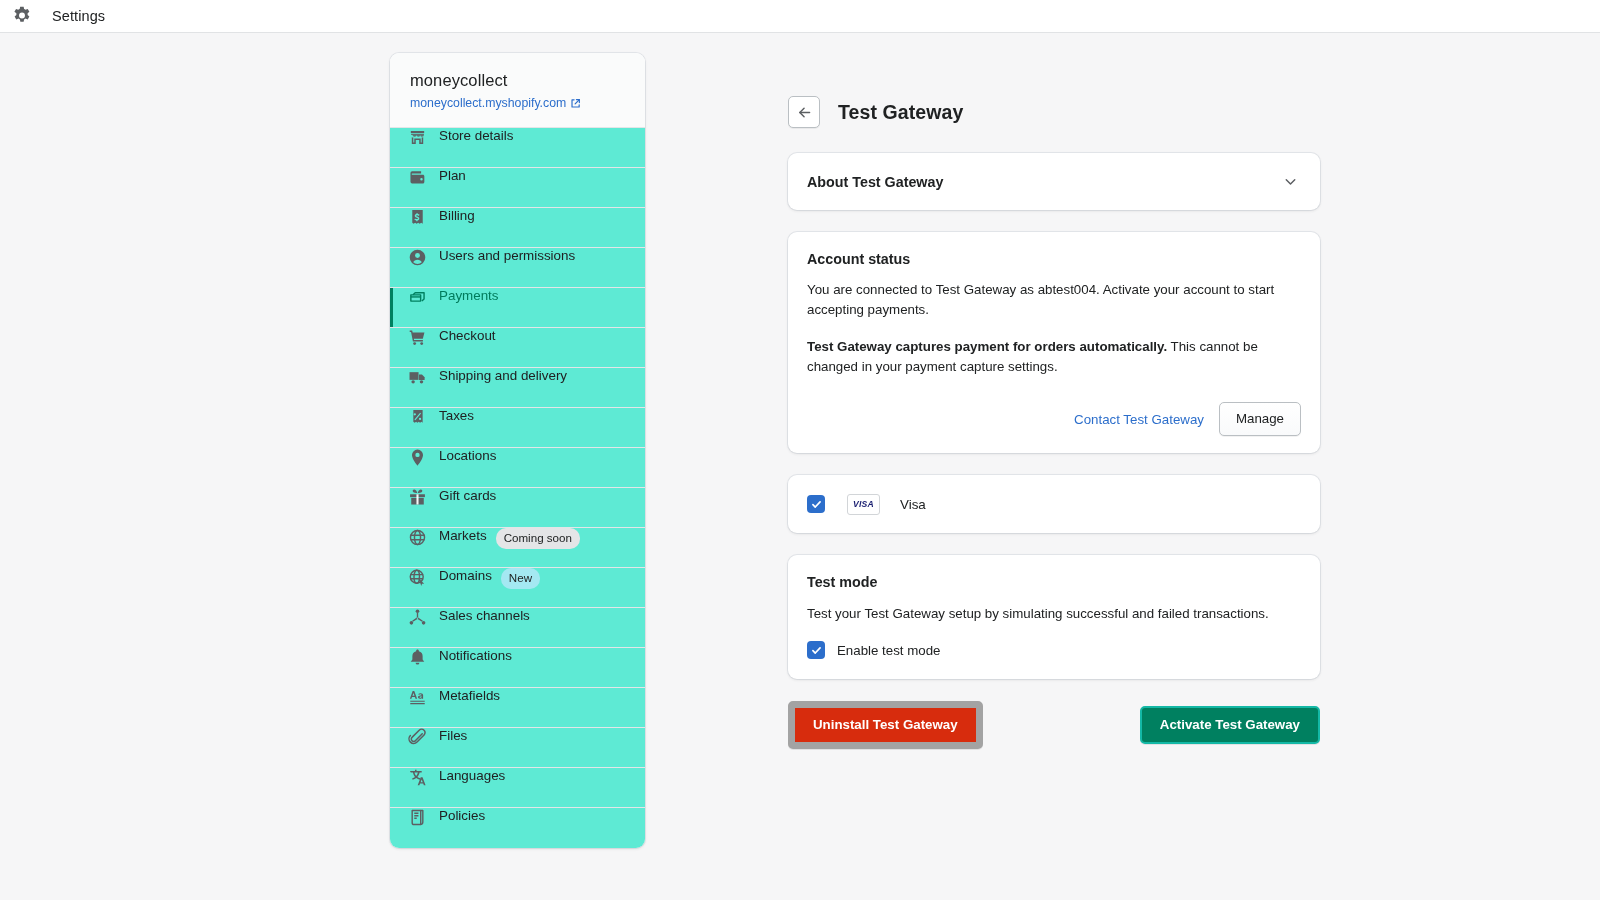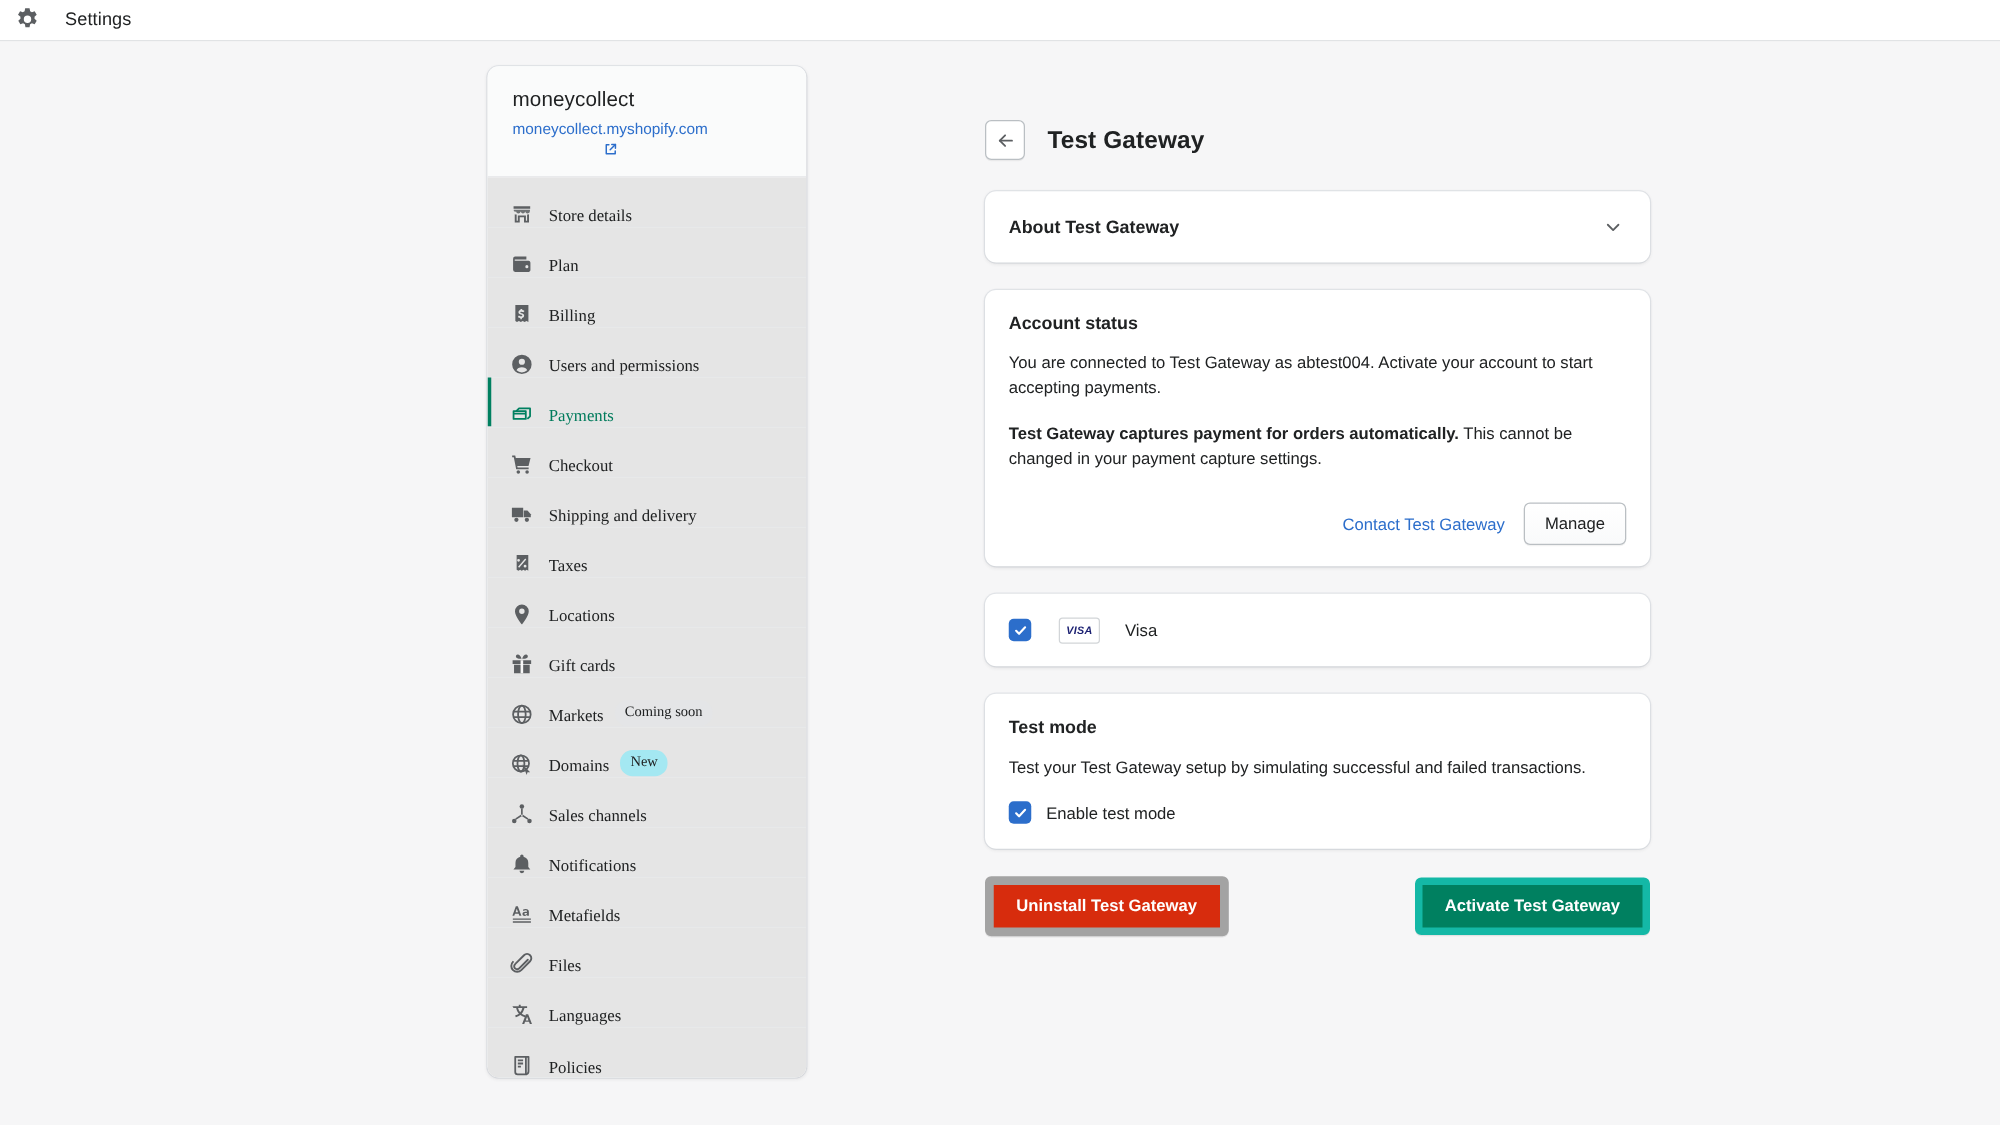--- a/index.html
+++ b/index.html
@@ -59,34 +59,32 @@
   }
   .store-url {
     margin-top: 6px;
     font-size: 12.3px;
     color: #2c6ecb;
     display: inline-flex;
     align-items: center;
     gap: 4px;
     text-decoration: none;
     cursor: pointer;
-    flex-direction: column;
   }
   .store-url .ext { width: 11px; height: 11px; display: block; }
 
   .nav-item {
     position: relative;
     height: 40px;
     display: flex;
-    align-items: flex-end;
+    align-items: flex-start;
     padding-left: 18px;
     border-bottom: 1px solid #e4e5e7;
     cursor: pointer;
-    background: #e5e5e5;
-    font-family: Liberation Serif, serif;
+    background: #5eead4;
   }
   .nav-item:last-child { border-bottom: none; }
   .nav-item .ico {
     width: 19px; height: 19px;
     flex: 0 0 19px;
     display: block;
     color: #5c5f62;
   }
   .nav-item .lbl {
     margin-left: 12px;
@@ -256,21 +254,21 @@
     padding: 9px 18px 10px 18px;
     cursor: pointer;
     box-shadow: 0 1px 0 rgba(0,0,0,.08);
   }
   .btn-primary {
     font-family: inherit;
     font-size: 13.3px;
     font-weight: bold;
     color: #fff;
     background: #008060;
-    border: 6px solid #14b8a6;
+    border: 2px solid #14b8a6;
     border-radius: 5px;
     padding: 9px 18px 10px 18px;
     cursor: pointer;
     box-shadow: 0 1px 0 rgba(0,0,0,.08);
   }
 </style>
 </head>
 <body>
 
 <div class="topbar">

